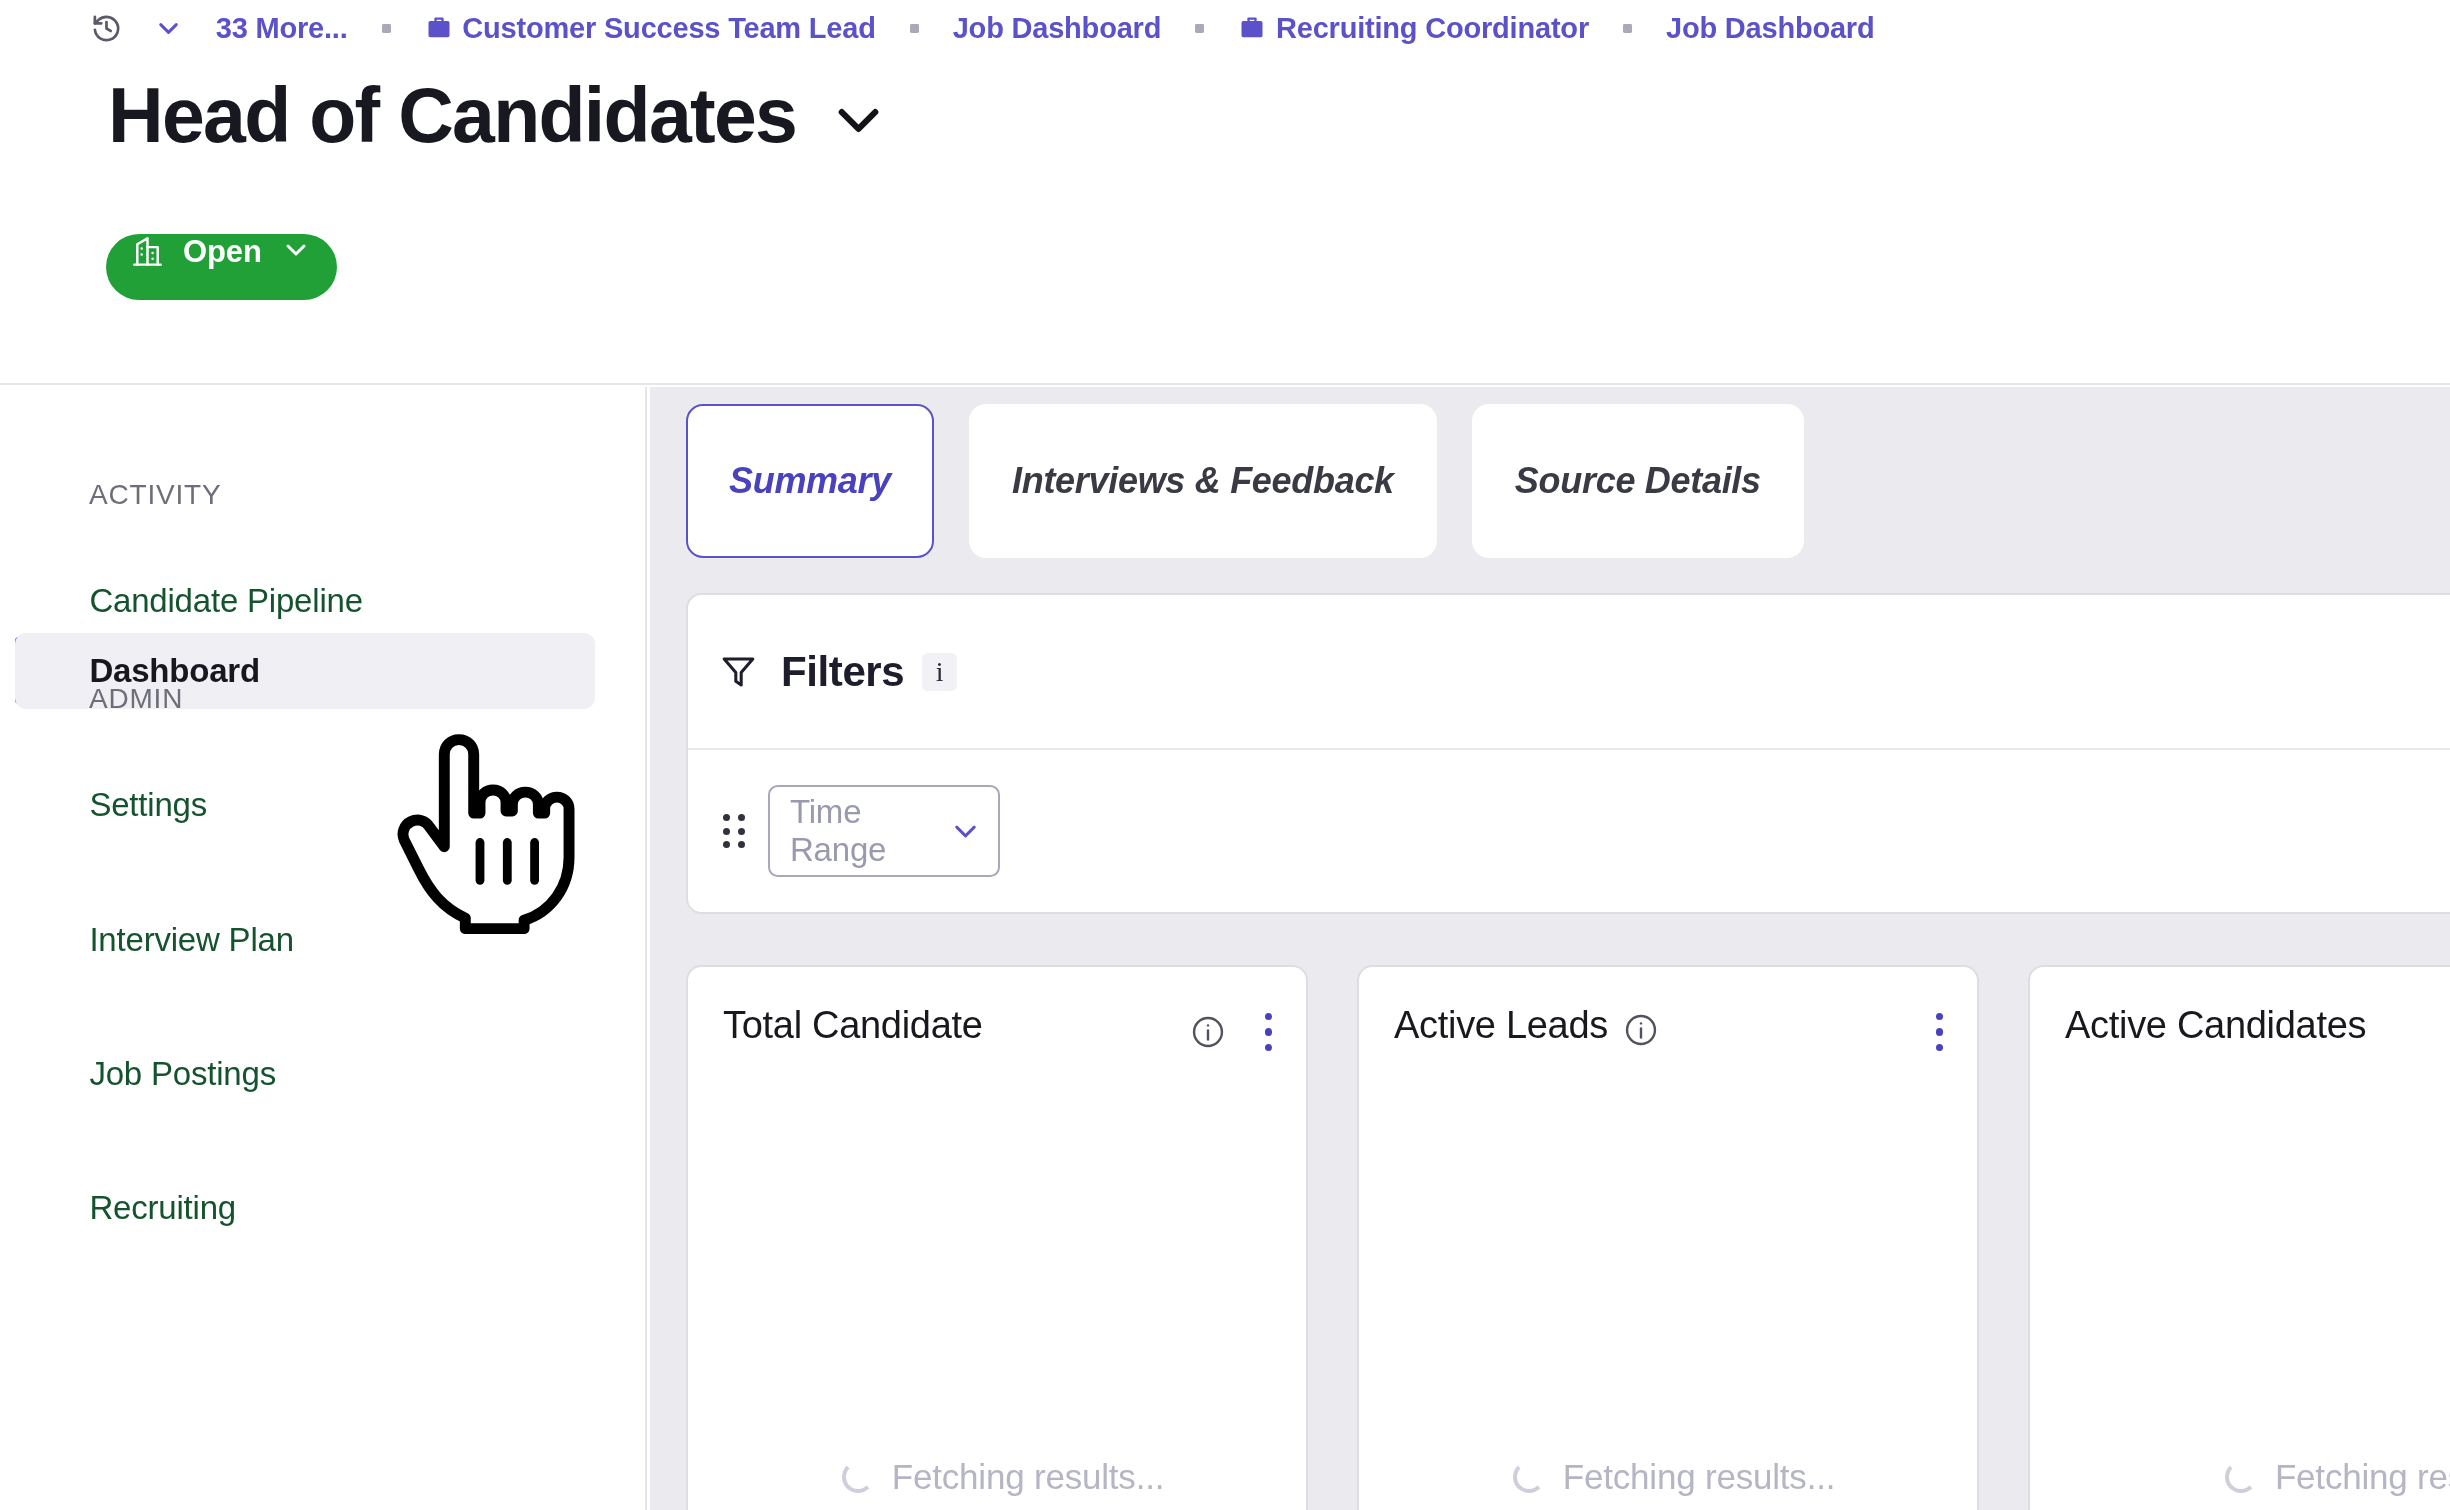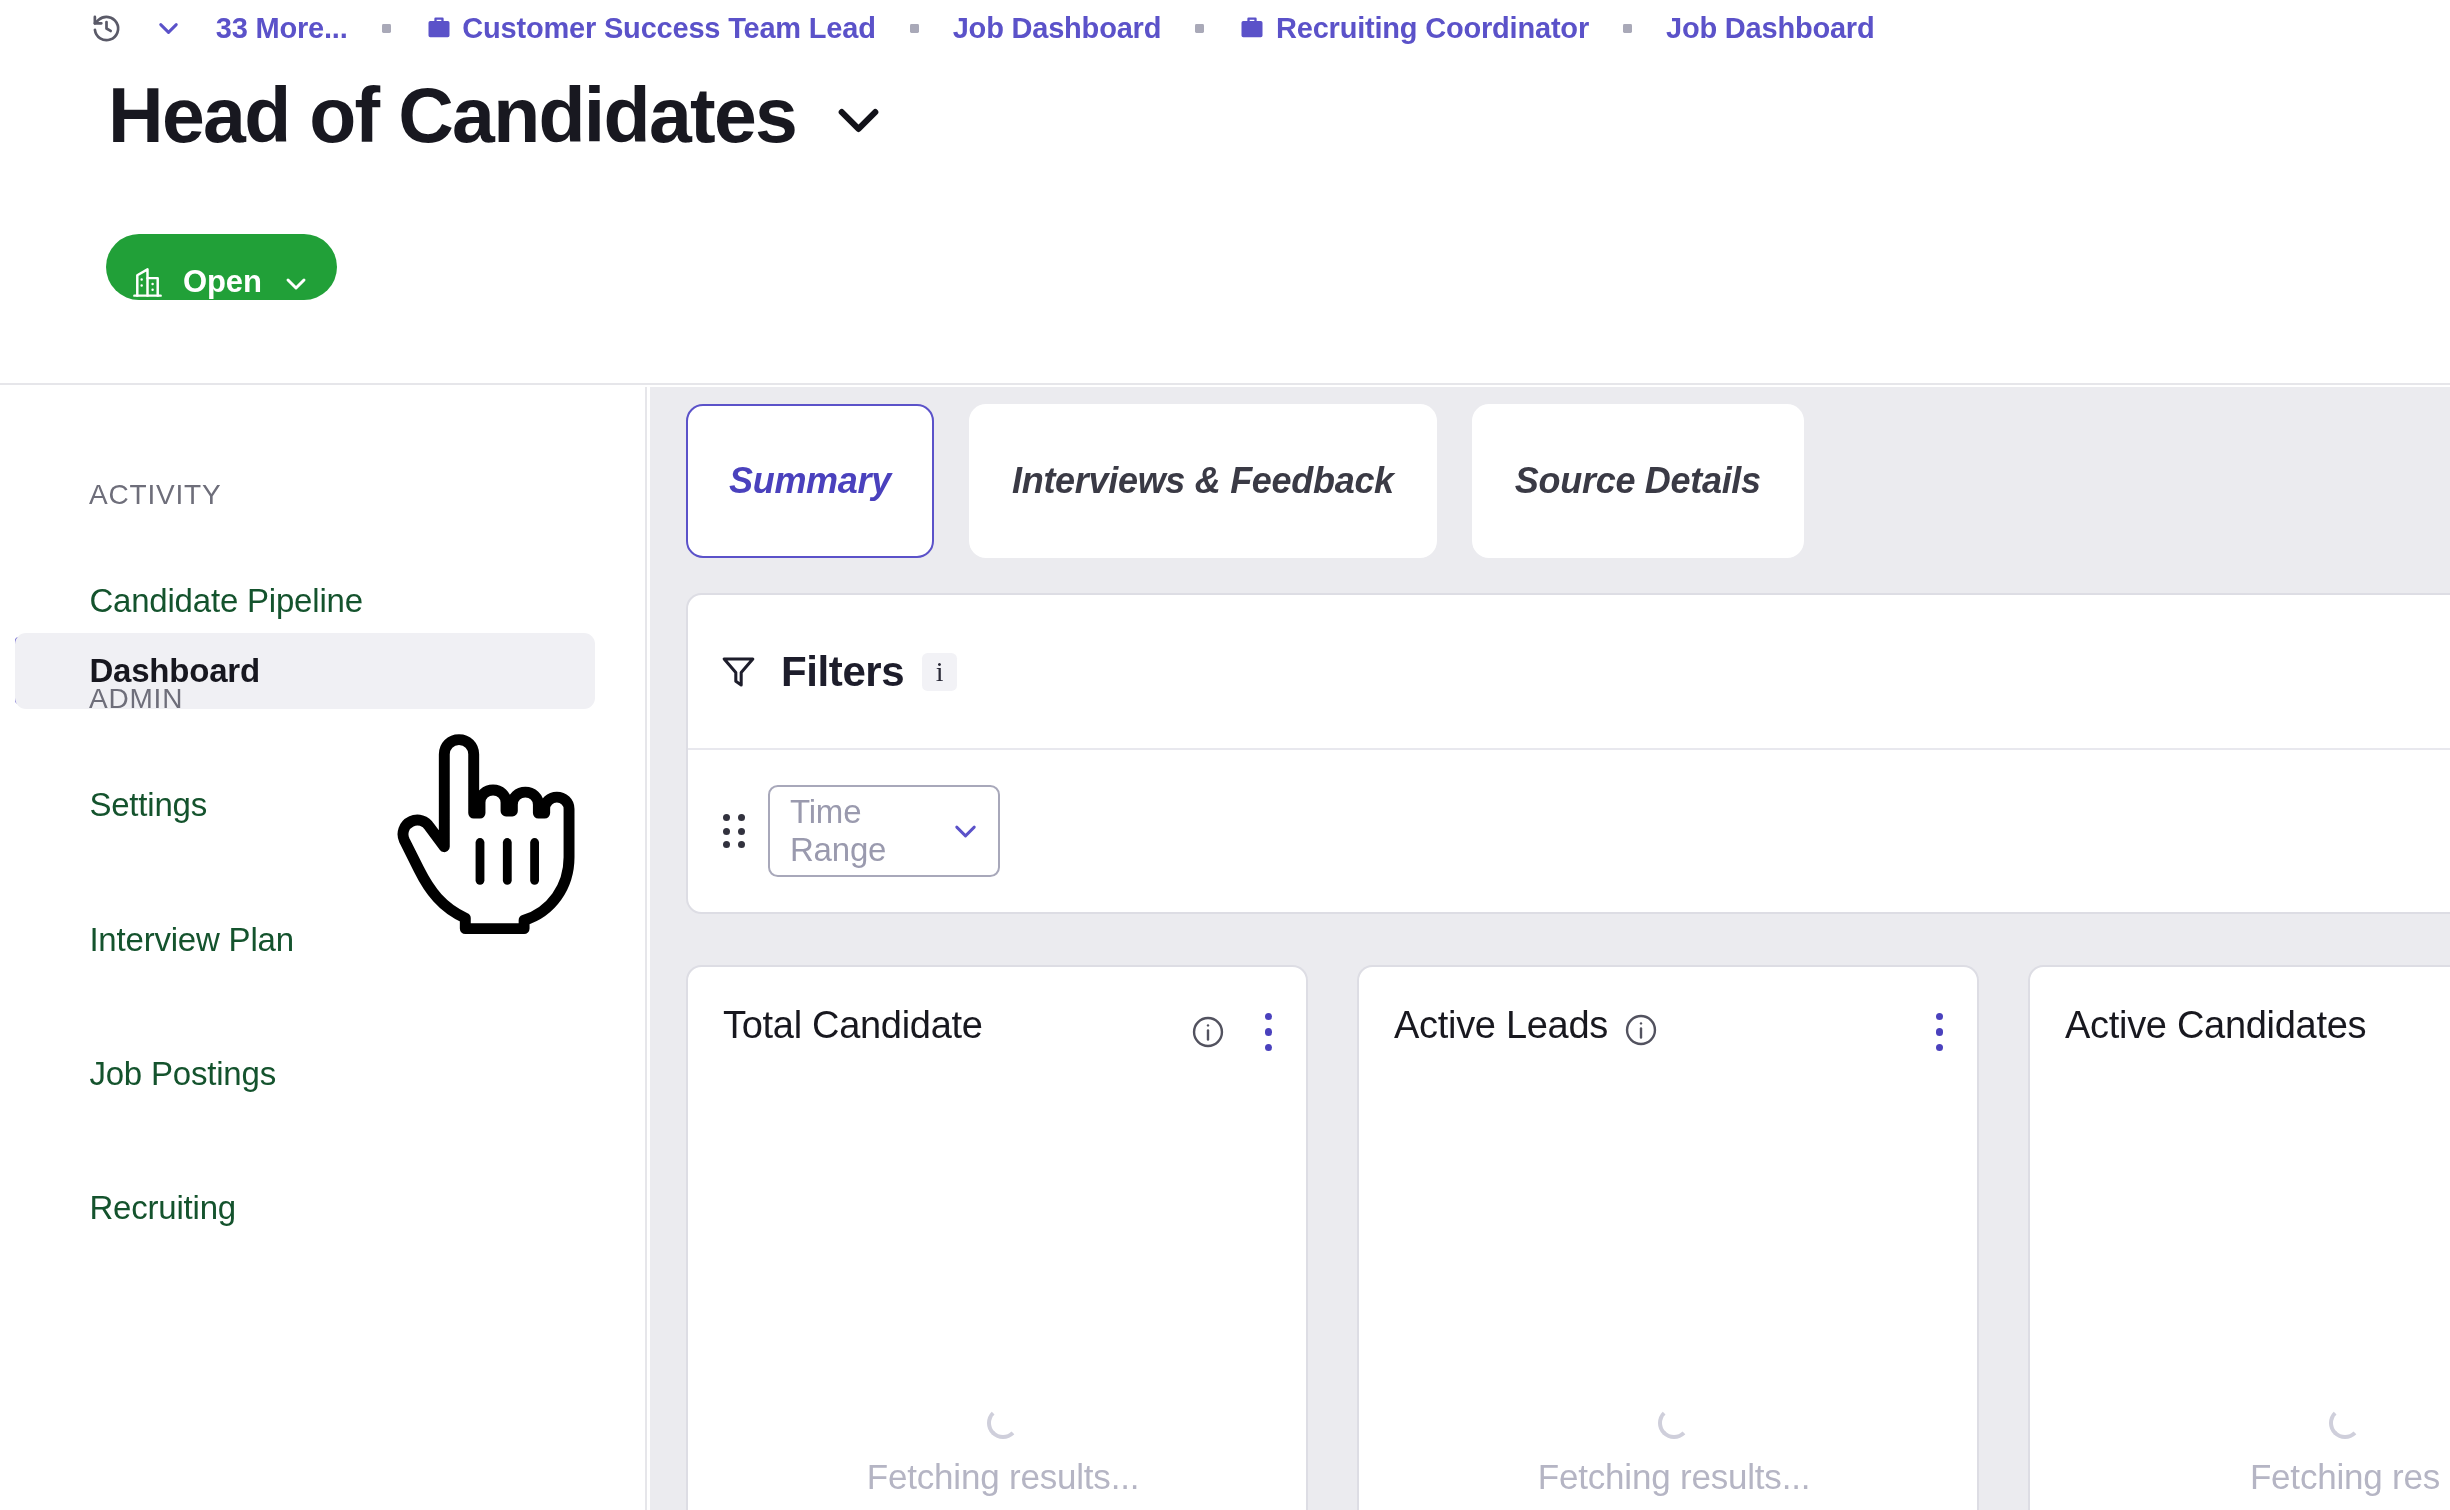--- a/index.html
+++ b/index.html
@@ -51,21 +51,21 @@
   .page-title {
     font-size: 77px;
     font-weight: bold;
     color: #181820;
     letter-spacing: -1.7px;
     line-height: 1;
   }
 
   .status-pill {
     position: absolute; left: 106px; top: 234px;
-    display: inline-flex; align-items: flex-end;
+    display: inline-flex; align-items: flex-start;
     height: 66px;
     padding: 0 25px 0 24px;
     background: #21a038;
     border-radius: 34px;
     gap: 18px;
     border: none;
     cursor: pointer;
   }
   .status-pill .pill-label {
     font-size: 31px; font-weight: bold; color: #ffffff;
@@ -253,21 +253,20 @@
     padding: 4.2px 7px;
     cursor: pointer;
   }
   .kebab i { width: 7.7px; height: 7.7px; border-radius: 50%; background: #4a41bd; display:block; }
 
   .metric-loading {
     position: absolute;
     left: 12px; right: 0; bottom: 32px;
     display: flex; align-items: center; justify-content: center;
     gap: 18px;
-    flex-direction: column;
   }
   .metric-loading .ld-text {
     font-size: 35px;
     color: #b5b5c4;
     letter-spacing: -0.2px;
   }
   .spinner {
     width: 32px; height: 32px;
     border: 4.2px solid transparent;
     border-bottom-color: #cfcfdb;

